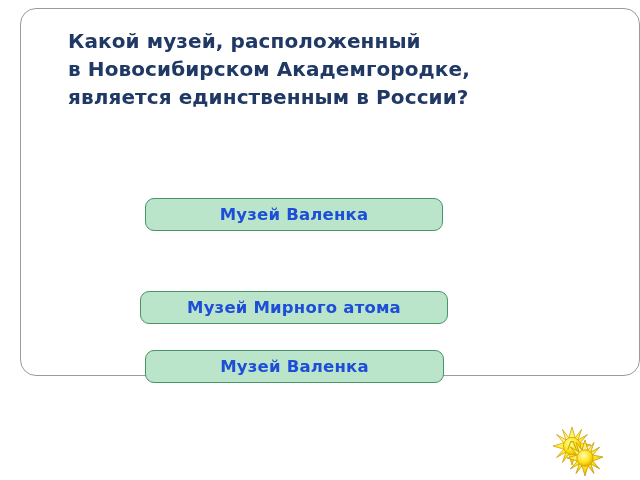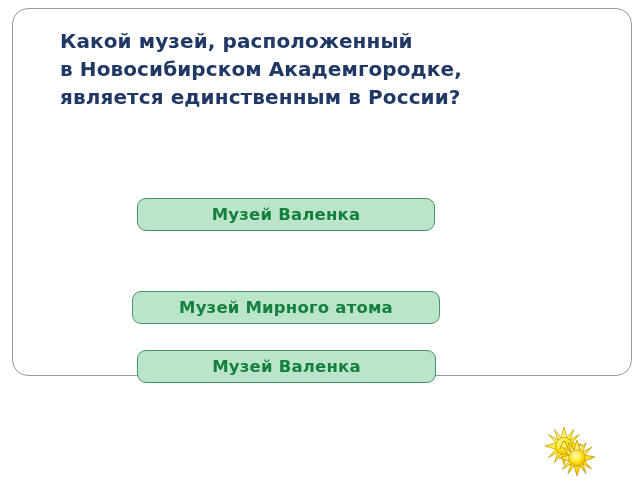--- a/index.html
+++ b/index.html
@@ -10,21 +10,21 @@
     width: 640px;
     height: 480px;
     background: #ffffff;
     font-family: "DejaVu Sans", sans-serif;
     overflow: hidden;
   }
 
   
   #slide-frame {
     position: absolute;
-    left: 12px;
+    left: 20px;
     top: 8px;
     width: 620px;
     height: 368px;
     box-sizing: border-box;
     border: 1px solid #9a9a9a;
     border-radius: 16px;
     background: #ffffff;
   }
 
   
@@ -50,21 +50,21 @@
     width: 640px;
     height: 190px;
   }
   .answer-button {
     position: absolute;
     box-sizing: border-box;
     height: 33px;
     background: #bbe5cb;
     border: 1.4px solid #4a9468;
     border-radius: 9px;
-    color: #15803d;
+    color: #1d4ed8;
     font-size: 16.5px;
     font-weight: bold;
     display: flex;
     align-items: center;
     justify-content: center;
     letter-spacing: 0.2px;
     cursor: pointer;
     user-select: none;
   }
   .answer-button .answer-label {

